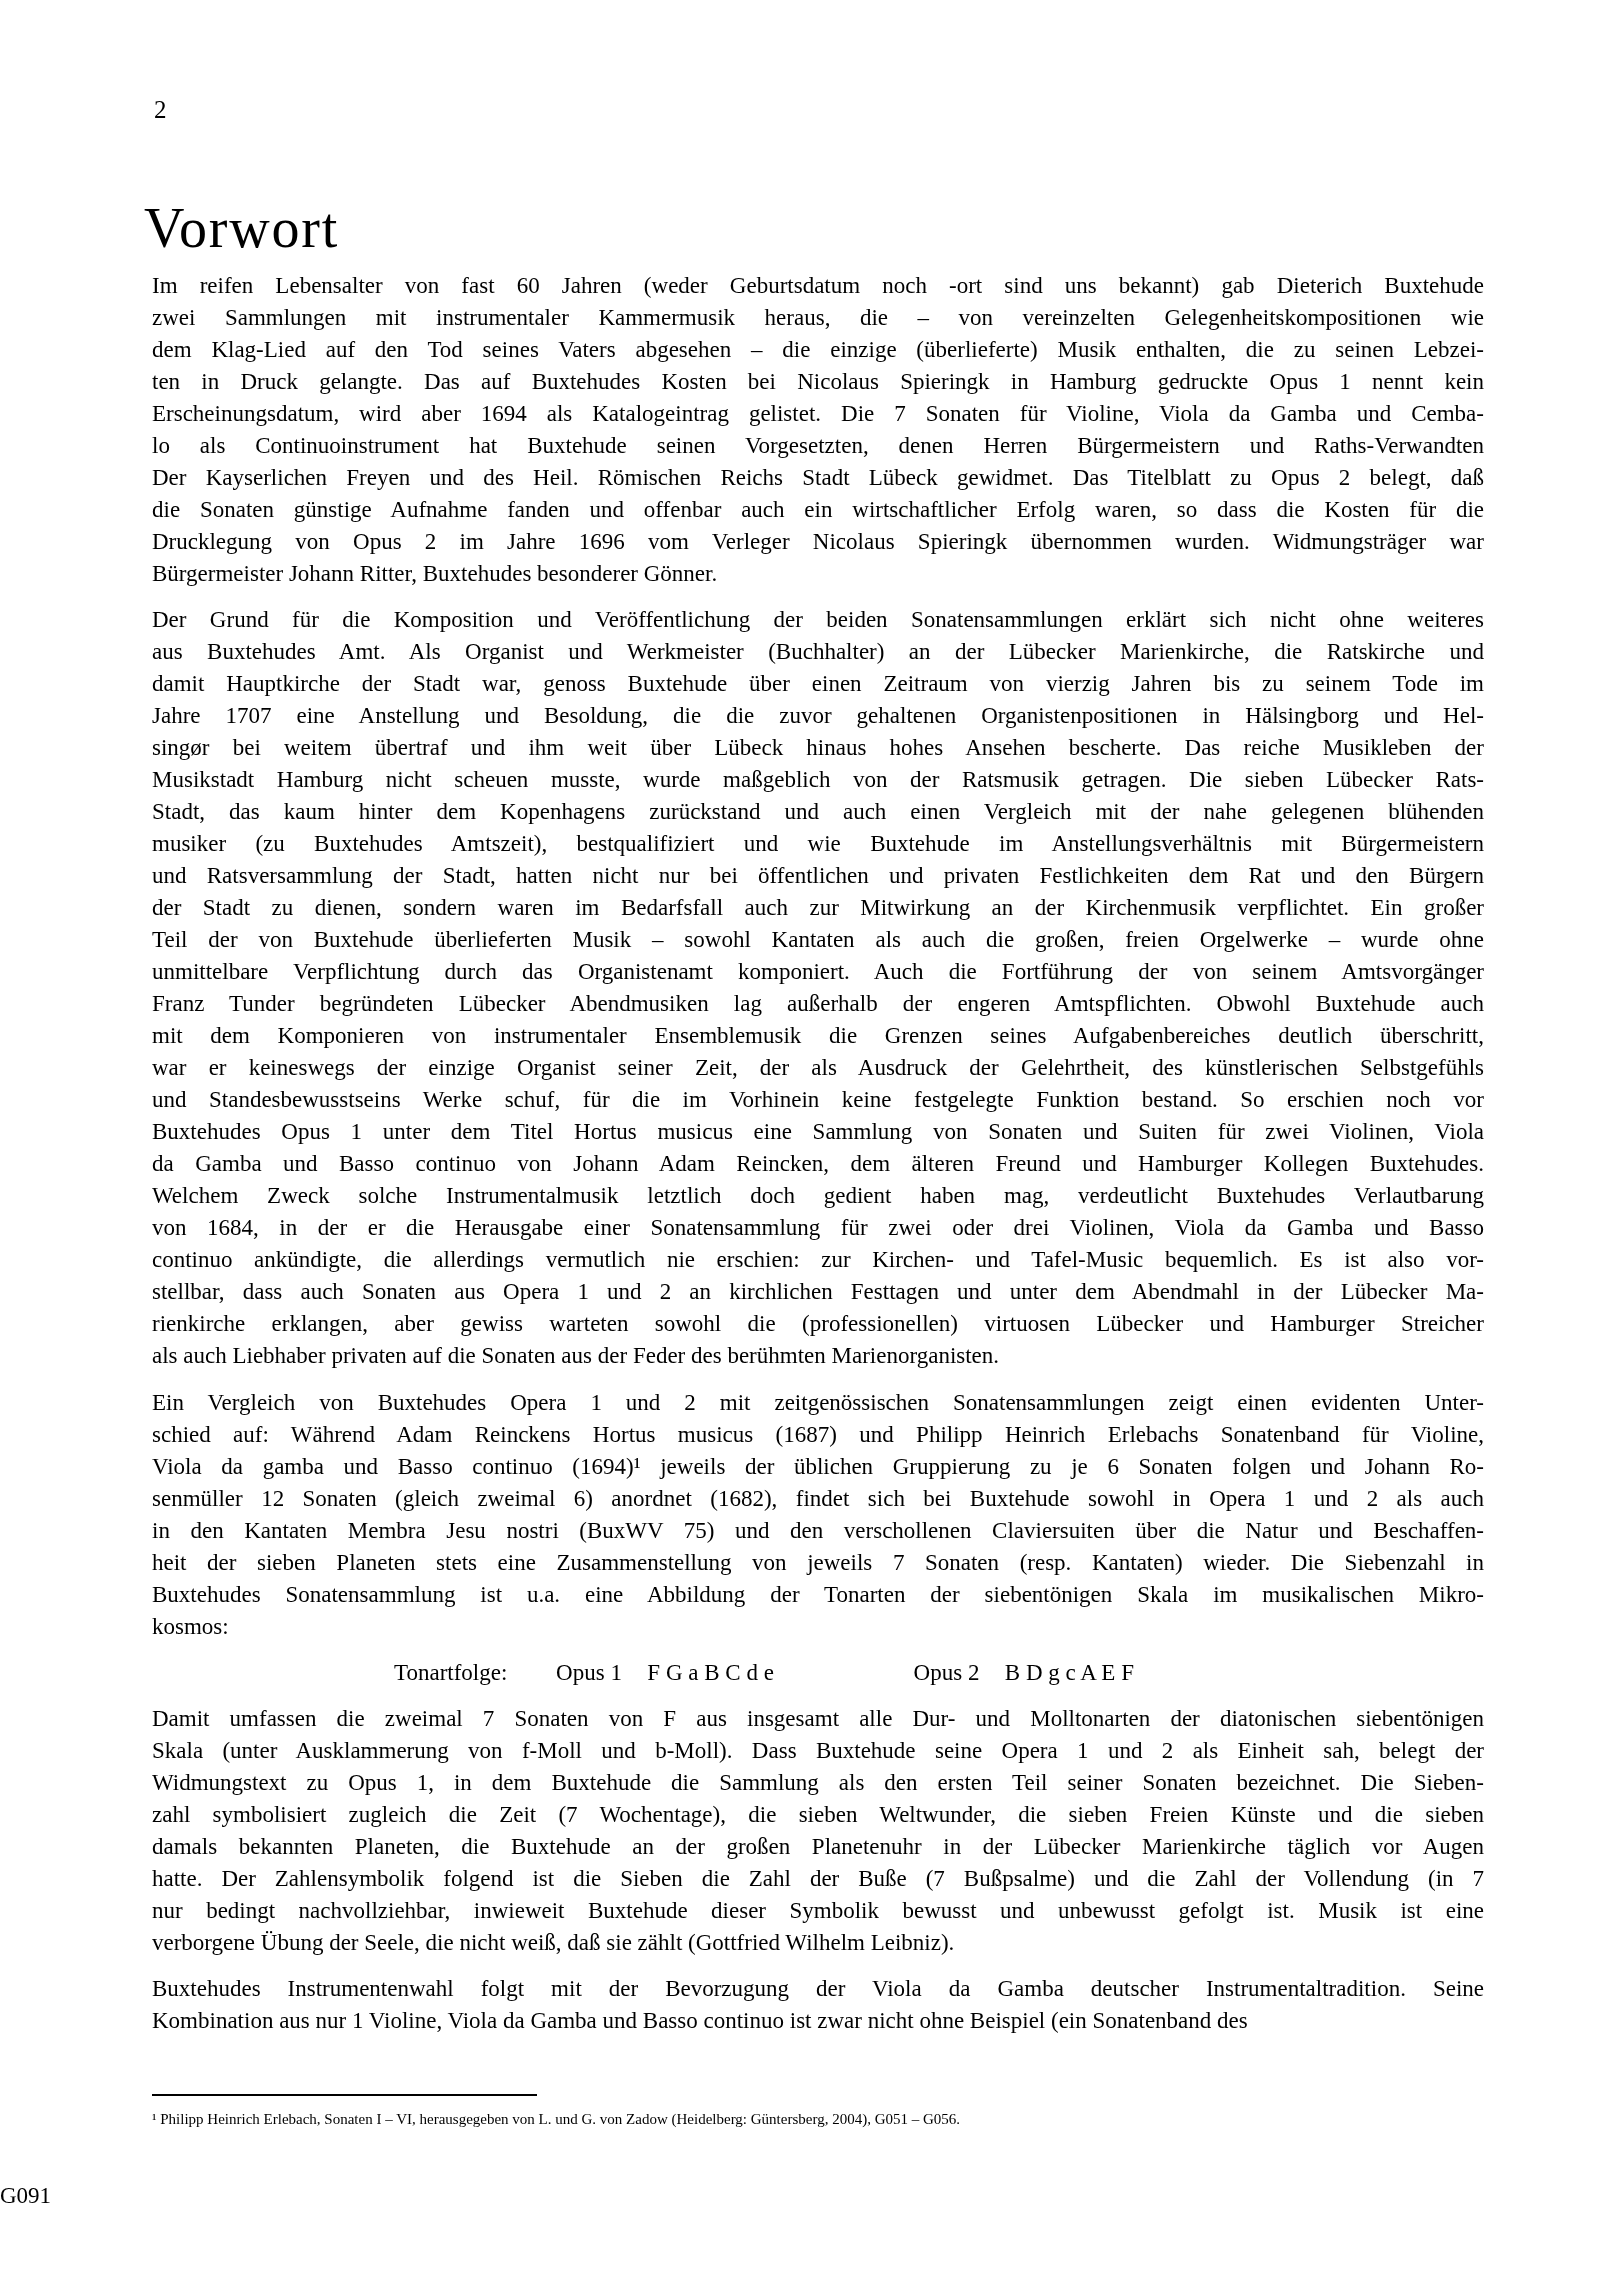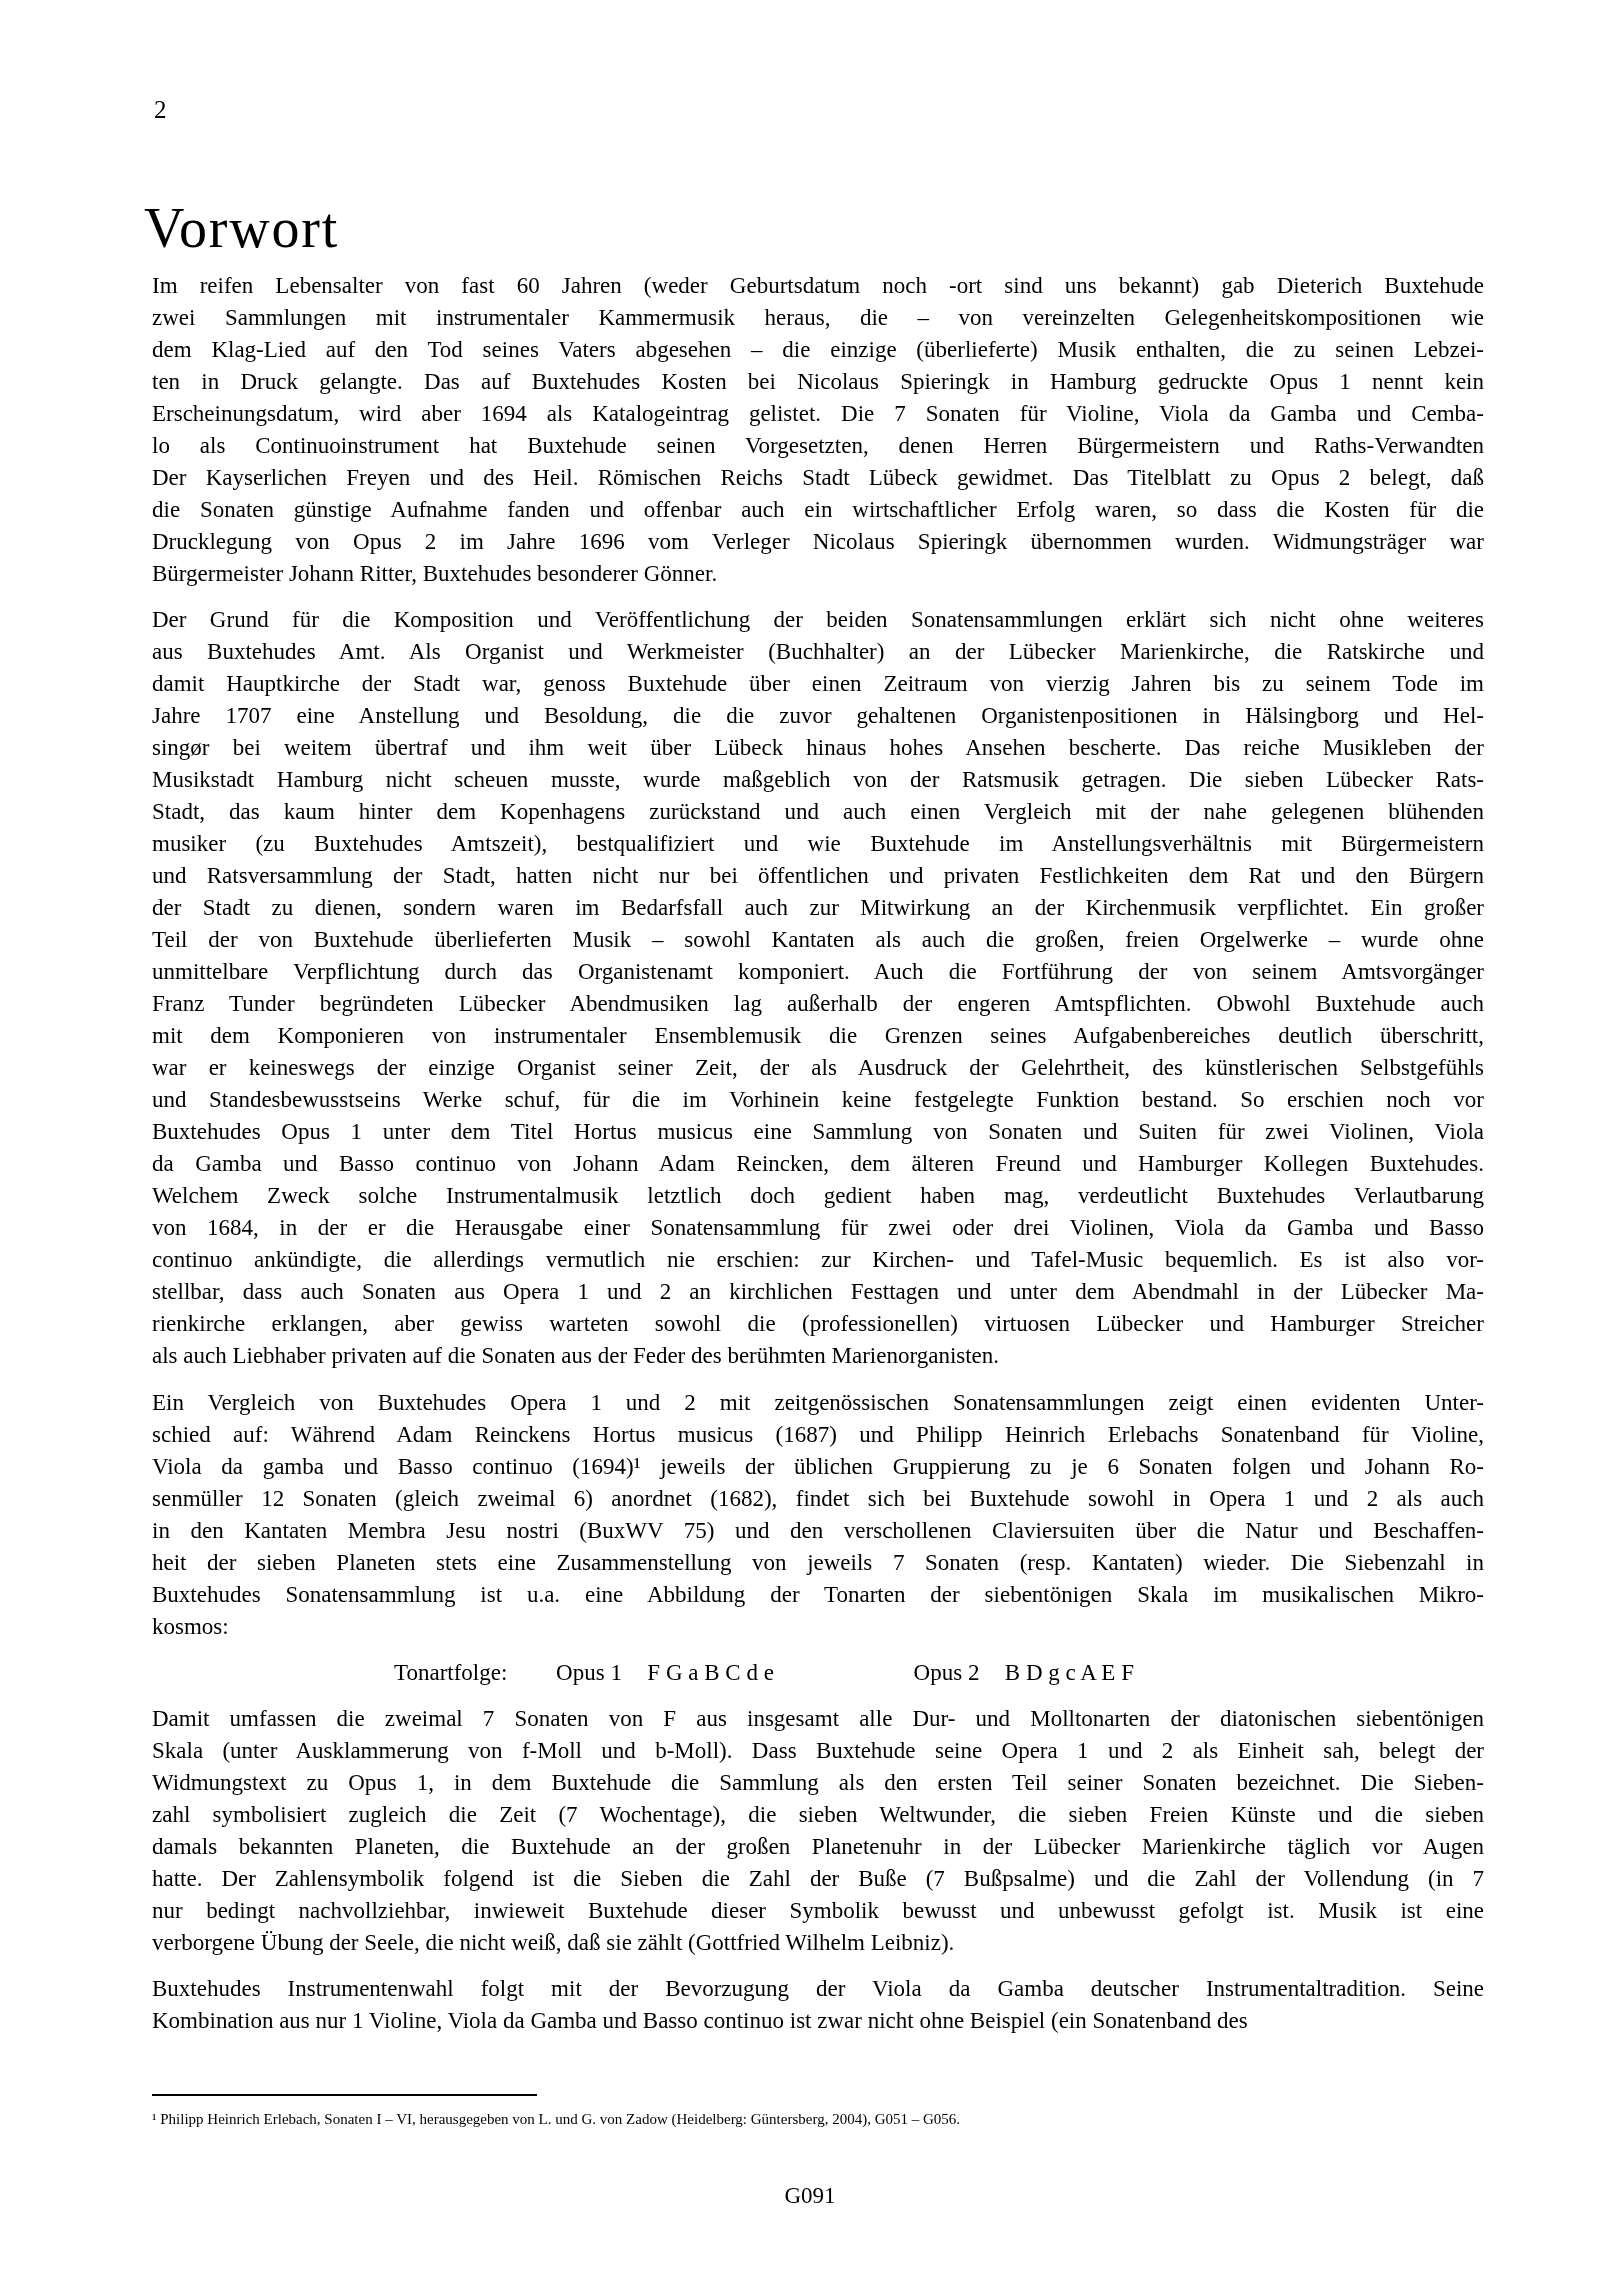--- a/index.html
+++ b/index.html
@@ -74,21 +74,20 @@
   .fn-text {
     margin-top: 10.7px;
     font-size: 15px;
     line-height: 24px;
   }
   .footer {
     position: absolute;
     left: 0;
     top: 2183px;
     width: 100%;
-    text-align: center;
     font-size: 23px;
   }
 </style>
 </head>
 <body>
 
 <div class="page">
 
   <div class="page-number">2</div>
 

